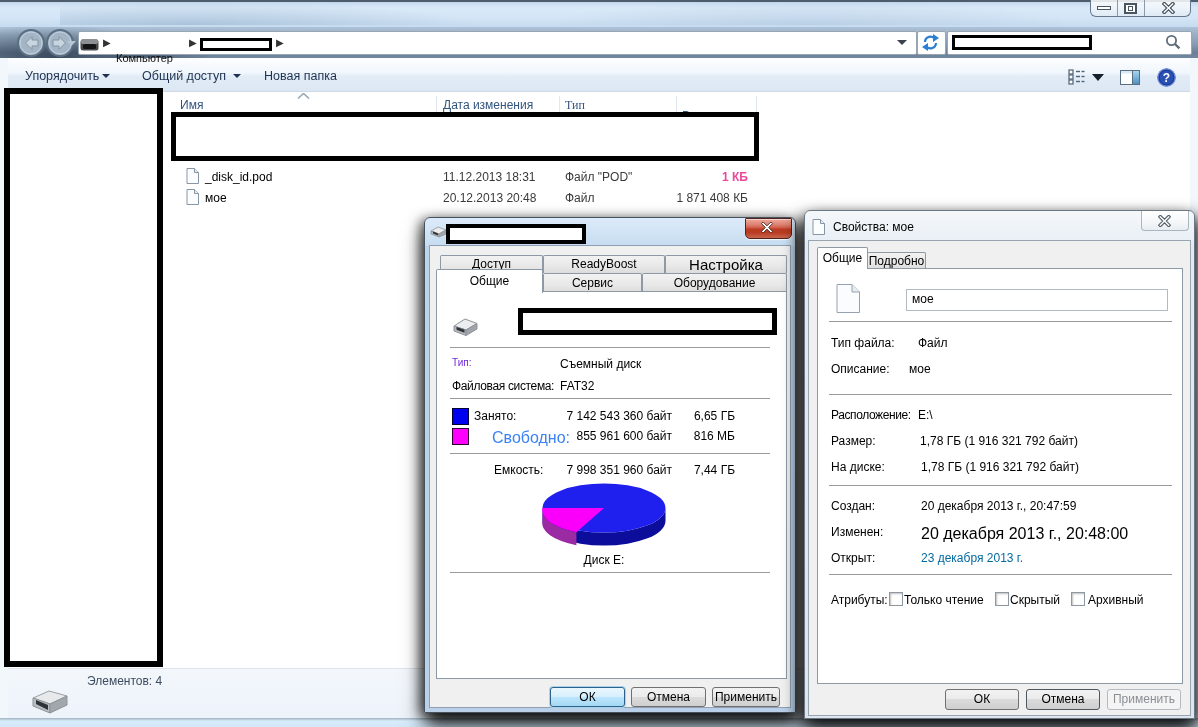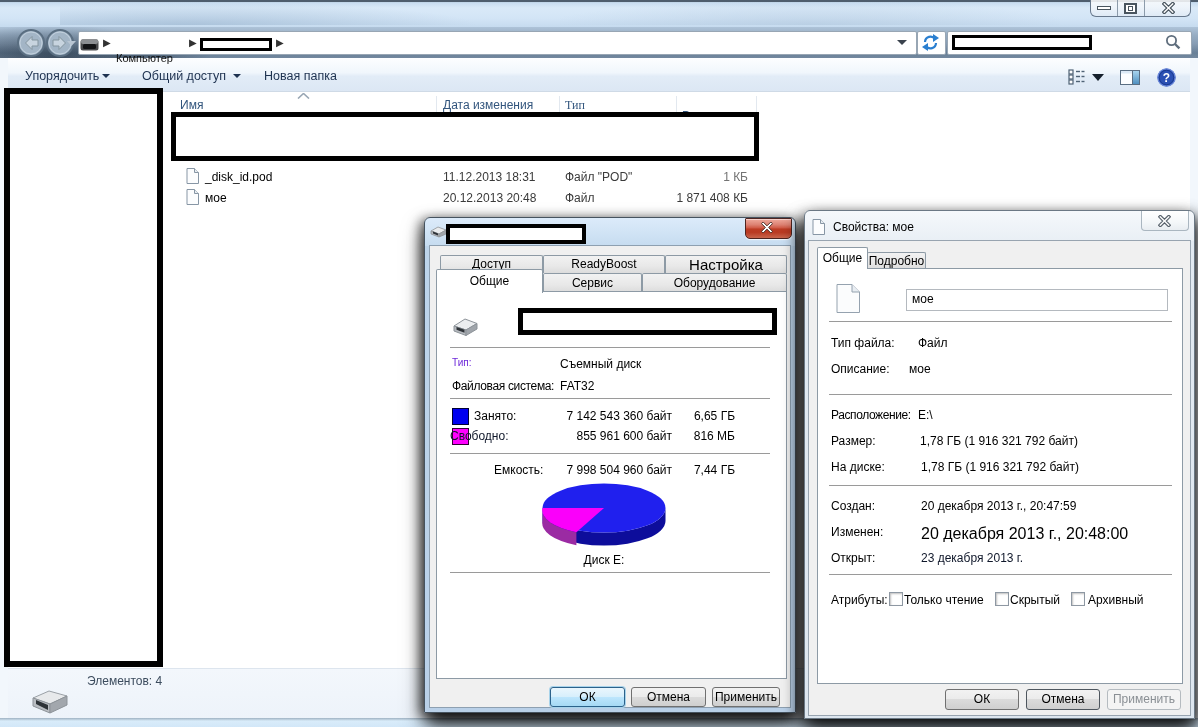--- a/index.html
+++ b/index.html
@@ -152,21 +152,21 @@
 <div class="abs redact" style="left:171px;top:112px;width:578px;height:39px;"></div>
 <div class="abs redact" style="left:4px;top:88px;width:147px;height:567px;border-width:6px;"></div>
 
 <svg class="abs" style="left:186px;top:168px" width="13" height="16" viewBox="0 0 13 16">
   <path d="M1 0.5 L8.5 0.5 L12.5 4.5 L12.5 15.5 L1 15.5 Z" fill="#fcfdfe" stroke="#8796a5" stroke-width="1"></path>
   <path d="M8.5 0.5 L8.5 4.5 L12.5 4.5" fill="#e8edf2" stroke="#8796a5" stroke-width="1"></path>
 </svg>
 <div class="abs" style="left:205px;top:170px;font-size:12px;color:#000;">_disk_id.pod</div>
 <div class="abs" style="left:443px;top:170px;font-size:12px;color:#3a3a3a;">11.12.2013 18:31</div>
 <div class="abs" style="left:565px;top:170px;font-size:12px;color:#3a3a3a;">Файл "POD"</div>
-<div class="abs" style="left:650px;top:170px;width:98px;font-size:12px;color:#737373;text-align:right;">1 КБ</div>
+<div class="abs" style="left:650px;top:170px;width:98px;font-size:12px;color:#ec4899;text-align:right;font-weight:bold;">1 КБ</div>
 <svg class="abs" style="left:186px;top:189px" width="13" height="16" viewBox="0 0 13 16">
   <path d="M1 0.5 L8.5 0.5 L12.5 4.5 L12.5 15.5 L1 15.5 Z" fill="#fcfdfe" stroke="#8796a5" stroke-width="1"></path>
   <path d="M8.5 0.5 L8.5 4.5 L12.5 4.5" fill="#e8edf2" stroke="#8796a5" stroke-width="1"></path>
 </svg>
 <div class="abs" style="left:205px;top:191px;font-size:12px;color:#000;">мое</div>
 <div class="abs" style="left:443px;top:191px;font-size:12px;color:#3a3a3a;">20.12.2013 20:48</div>
 <div class="abs" style="left:565px;top:191px;font-size:12px;color:#3a3a3a;">Файл</div>
 <div class="abs" style="left:650px;top:191px;width:98px;font-size:12px;color:#3a3a3a;text-align:right;">1 871 408 КБ</div>
 
 <div class="abs" style="left:87px;top:674px;font-size:12px;color:#3c4c5e;">Элементов: 4</div>
@@ -224,26 +224,26 @@
 <div class="abs" style="left:452px;top:357px;font-size:10px;color:#6d28d9;">Тип:</div>
 <div class="abs" style="left:560px;top:357px;font-size:12px;color:#000;">Съемный диск</div>
 <div class="abs" style="left:452px;top:379px;font-size:12px;color:#000;letter-spacing:-0.35px;">Файловая система:</div>
 <div class="abs" style="left:560px;top:379px;font-size:12px;color:#000;">FAT32</div>
 <div class="abs" style="left:450px;top:398px;width:320px;height:1px;background:#9a9a9a;"></div>
 <div class="abs" style="left:452px;top:408px;width:15px;height:15px;background:#0000f0;border:1px solid #003;"></div>
 <div class="abs" style="left:474px;top:409px;font-size:12px;color:#000;">Занято:</div>
 <div class="abs" style="left:530px;top:409px;width:142px;font-size:12px;color:#000;text-align:right;">7 142 543 360 байт</div>
 <div class="abs" style="left:660px;top:409px;width:75px;font-size:12px;color:#000;text-align:right;">6,65 ГБ</div>
 <div class="abs" style="left:452px;top:428px;width:15px;height:15px;background:#ff00ff;border:1px solid #303;"></div>
-<div class="abs" style="left:450px;top:429px;font-size:12px;color:#0f172a;">Свободно:</div>
+<div class="abs" style="left:492px;top:429px;font-size:16px;color:#3b82f6;">Свободно:</div>
 <div class="abs" style="left:530px;top:429px;width:142px;font-size:12px;color:#000;text-align:right;">855 961 600 байт</div>
 <div class="abs" style="left:660px;top:429px;width:75px;font-size:12px;color:#000;text-align:right;">816 МБ</div>
 <div class="abs" style="left:450px;top:453px;width:320px;height:1px;background:#9a9a9a;"></div>
 <div class="abs" style="left:474px;top:463px;font-size:12px;color:#000;margin-left:20px;">Емкость:</div>
-<div class="abs" style="left:530px;top:463px;width:142px;font-size:12px;color:#000;text-align:right;">7 998 504 960 байт</div>
+<div class="abs" style="left:530px;top:463px;width:142px;font-size:12px;color:#000;text-align:right;">7 998 351 960 байт</div>
 <div class="abs" style="left:660px;top:463px;width:75px;font-size:12px;color:#000;text-align:right;">7,44 ГБ</div>
 
 <svg class="abs" style="left:542px;top:483px" width="124" height="64" viewBox="0 0 124 64">
   <path d="M0.5 25 A61.5 24.5 0 0 0 123.5 25 L123.5 38 A61.5 24.5 0 0 1 0.5 38 Z" fill="#0d0d9b"></path>
   <path d="M0.5 25 A61.5 24.5 0 0 0 34.4 49.25 L34.4 62.25 A61.5 24.5 0 0 1 0.5 38 Z" fill="#9b2ba3"></path>
   <ellipse cx="62" cy="25" rx="61.5" ry="24.5" fill="#2020ee"></ellipse>
   <path d="M62 25 L0.5 25 A61.5 24.5 0 0 0 34.4 49.25 Z" fill="#fa00fa"></path>
 </svg>
 <div class="abs" style="left:554px;top:553px;width:100px;font-size:12px;color:#000;text-align:center;">Диск Е:</div>
 <div class="abs" style="left:450px;top:572px;width:320px;height:1px;background:#9a9a9a;"></div>
@@ -299,21 +299,21 @@
 <div class="abs" style="left:831px;top:434px;font-size:12px;color:#000;">Размер:</div>
 <div class="abs" style="left:920px;top:434px;font-size:12px;color:#000;">1,78 ГБ (1 916 321 792 байт)</div>
 <div class="abs" style="left:831px;top:460px;font-size:12px;color:#000;">На диске:</div>
 <div class="abs" style="left:921px;top:460px;font-size:12px;color:#000;">1,78 ГБ (1 916 321 792 байт)</div>
 <div class="abs" style="left:829px;top:485px;width:343px;height:1px;background:#9a9a9a;"></div>
 <div class="abs" style="left:831px;top:499px;font-size:12px;color:#000;">Создан:</div>
 <div class="abs" style="left:921px;top:499px;font-size:12px;color:#000;">20 декабря 2013 г., 20:47:59</div>
 <div class="abs" style="left:831px;top:525px;font-size:12px;color:#000;">Изменен:</div>
 <div class="abs" style="left:921px;top:525px;font-size:16px;color:#000;">20 декабря 2013 г., 20:48:00</div>
 <div class="abs" style="left:831px;top:551px;font-size:12px;color:#000;">Открыт:</div>
-<div class="abs" style="left:921px;top:551px;font-size:12px;color:#0f172a;">23 декабря 2013 г.</div>
+<div class="abs" style="left:921px;top:551px;font-size:12px;color:#0369a1;">23 декабря 2013 г.</div>
 <div class="abs" style="left:829px;top:574px;width:343px;height:1px;background:#9a9a9a;"></div>
 <div class="abs" style="left:831px;top:593px;font-size:12px;color:#000;">Атрибуты:</div>
 <div class="abs" style="left:889px;top:592px;width:12px;height:12px;background:#fff;border:1px solid #8e98a3;box-shadow:inset 1px 1px 2px rgba(0,0,0,.25);"></div>
 <div class="abs" style="left:904px;top:593px;font-size:12px;color:#000;">Только чтение</div>
 <div class="abs" style="left:995px;top:592px;width:12px;height:12px;background:#fff;border:1px solid #8e98a3;box-shadow:inset 1px 1px 2px rgba(0,0,0,.25);"></div>
 <div class="abs" style="left:1010px;top:593px;font-size:12px;color:#000;">Скрытый</div>
 <div class="abs" style="left:1071px;top:592px;width:12px;height:12px;background:#fff;border:1px solid #8e98a3;box-shadow:inset 1px 1px 2px rgba(0,0,0,.25);"></div>
 <div class="abs" style="left:1088px;top:593px;font-size:12px;color:#000;">Архивный</div>
 
 <div class="abs" style="left:945px;top:689px;width:72px;height:19px;border-radius:3px;border:1px solid #707070;

